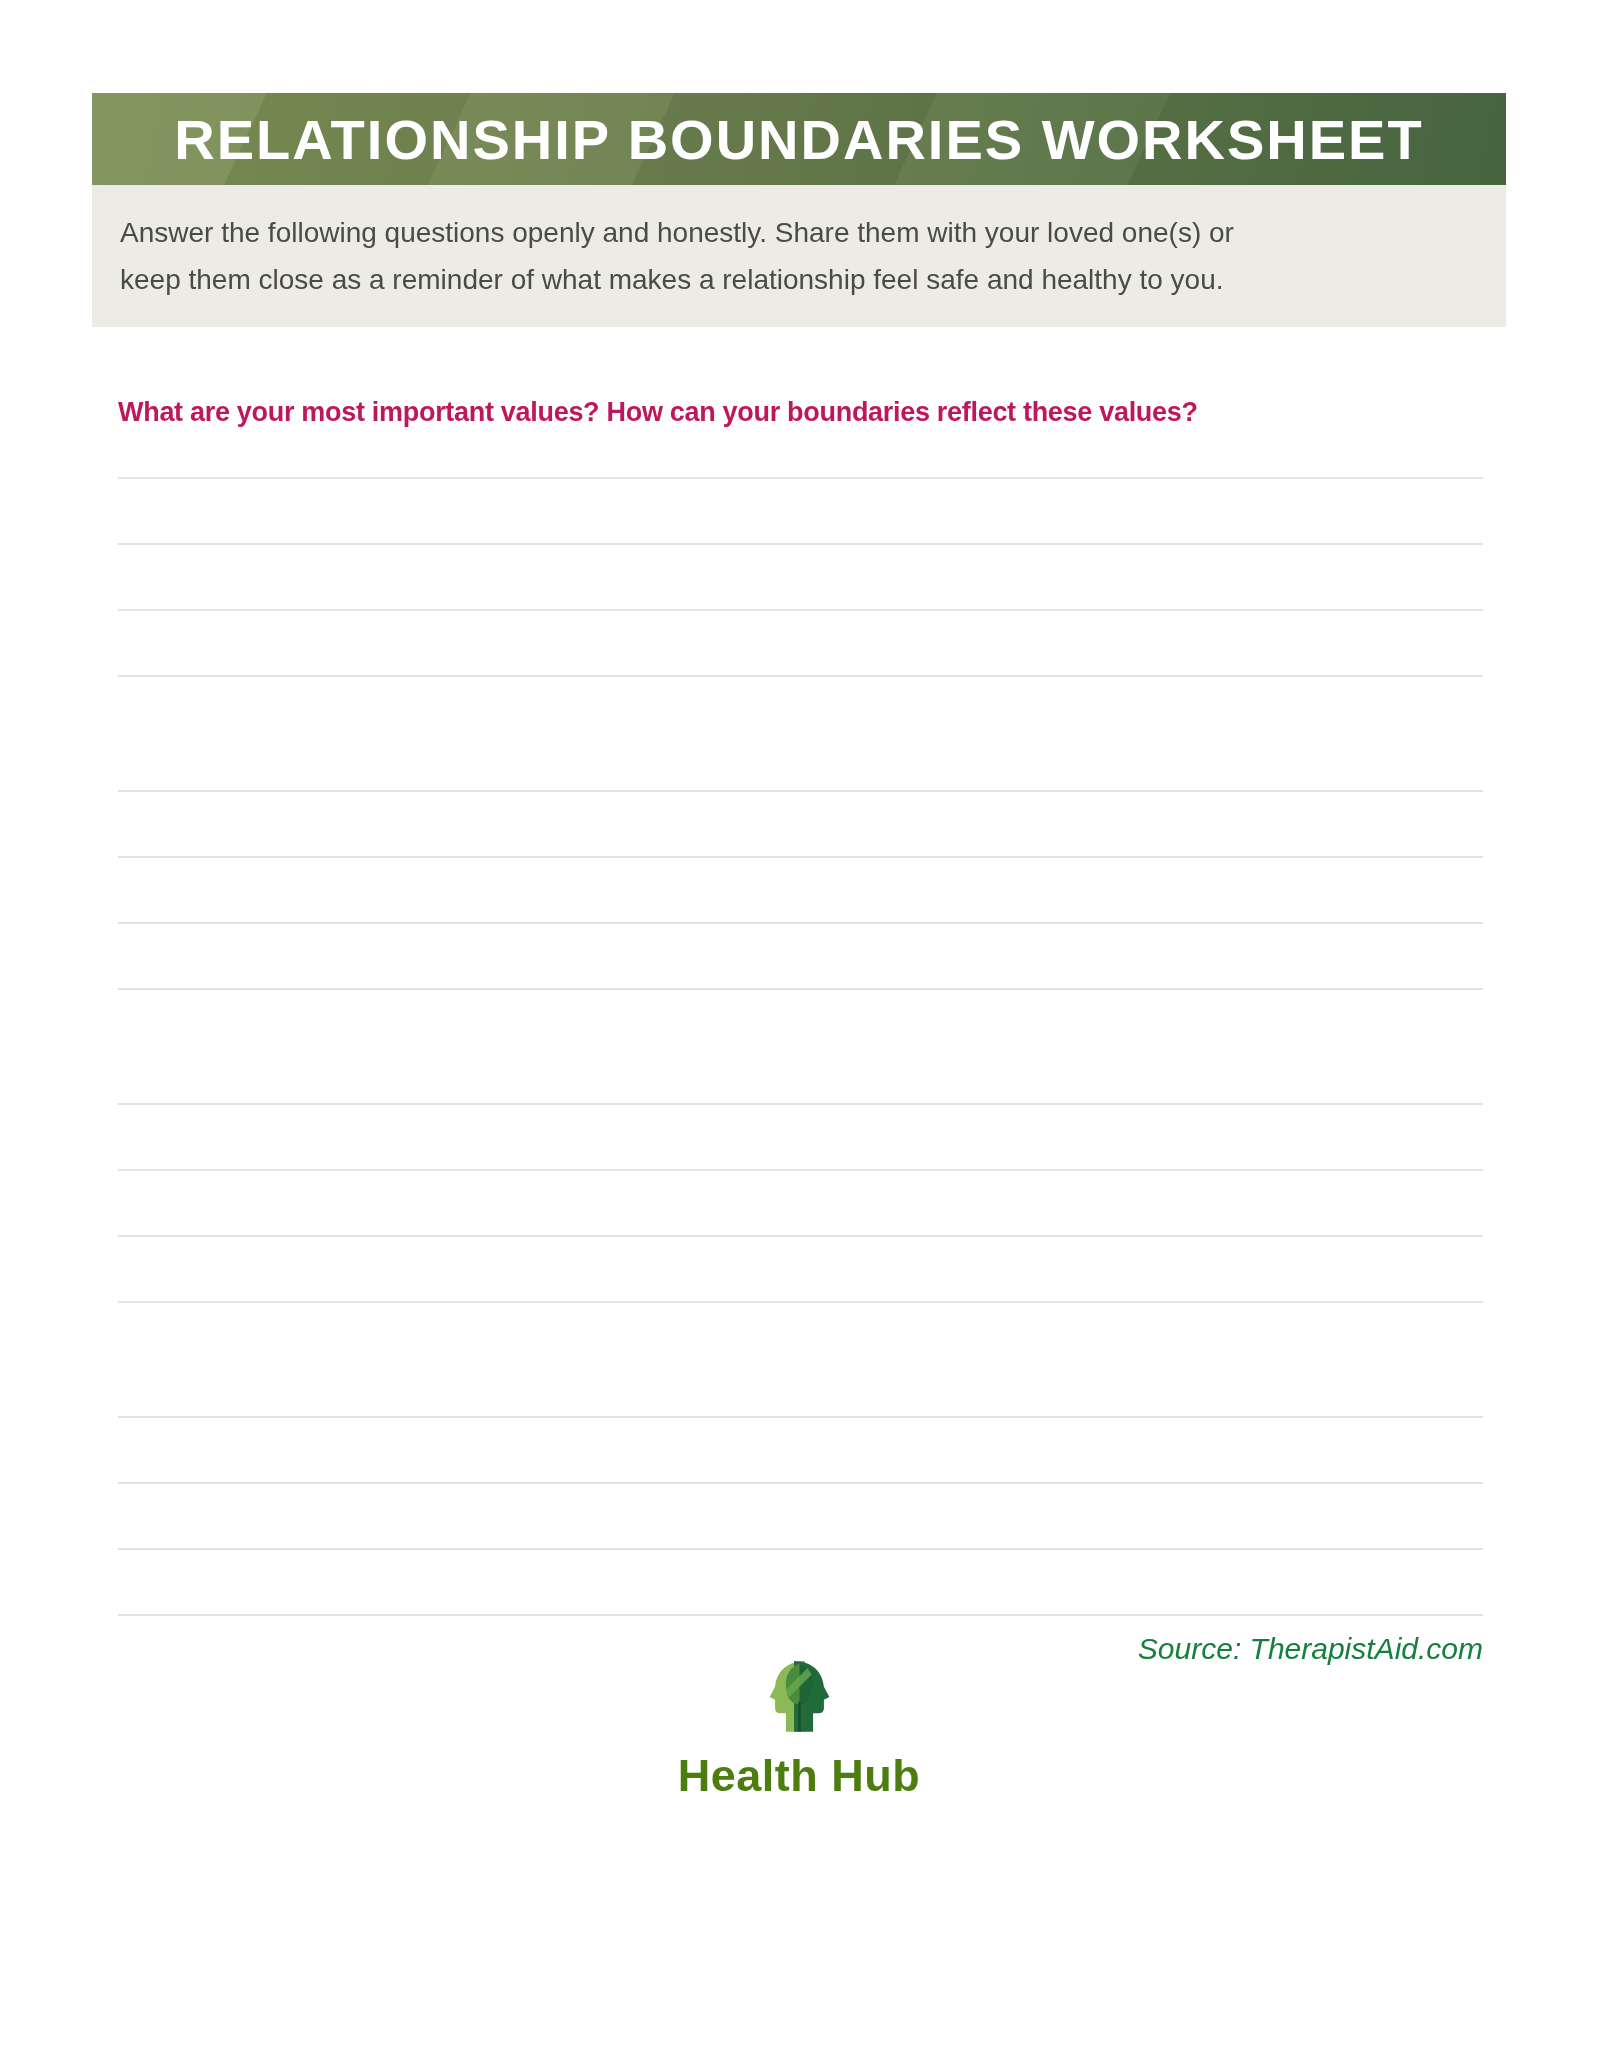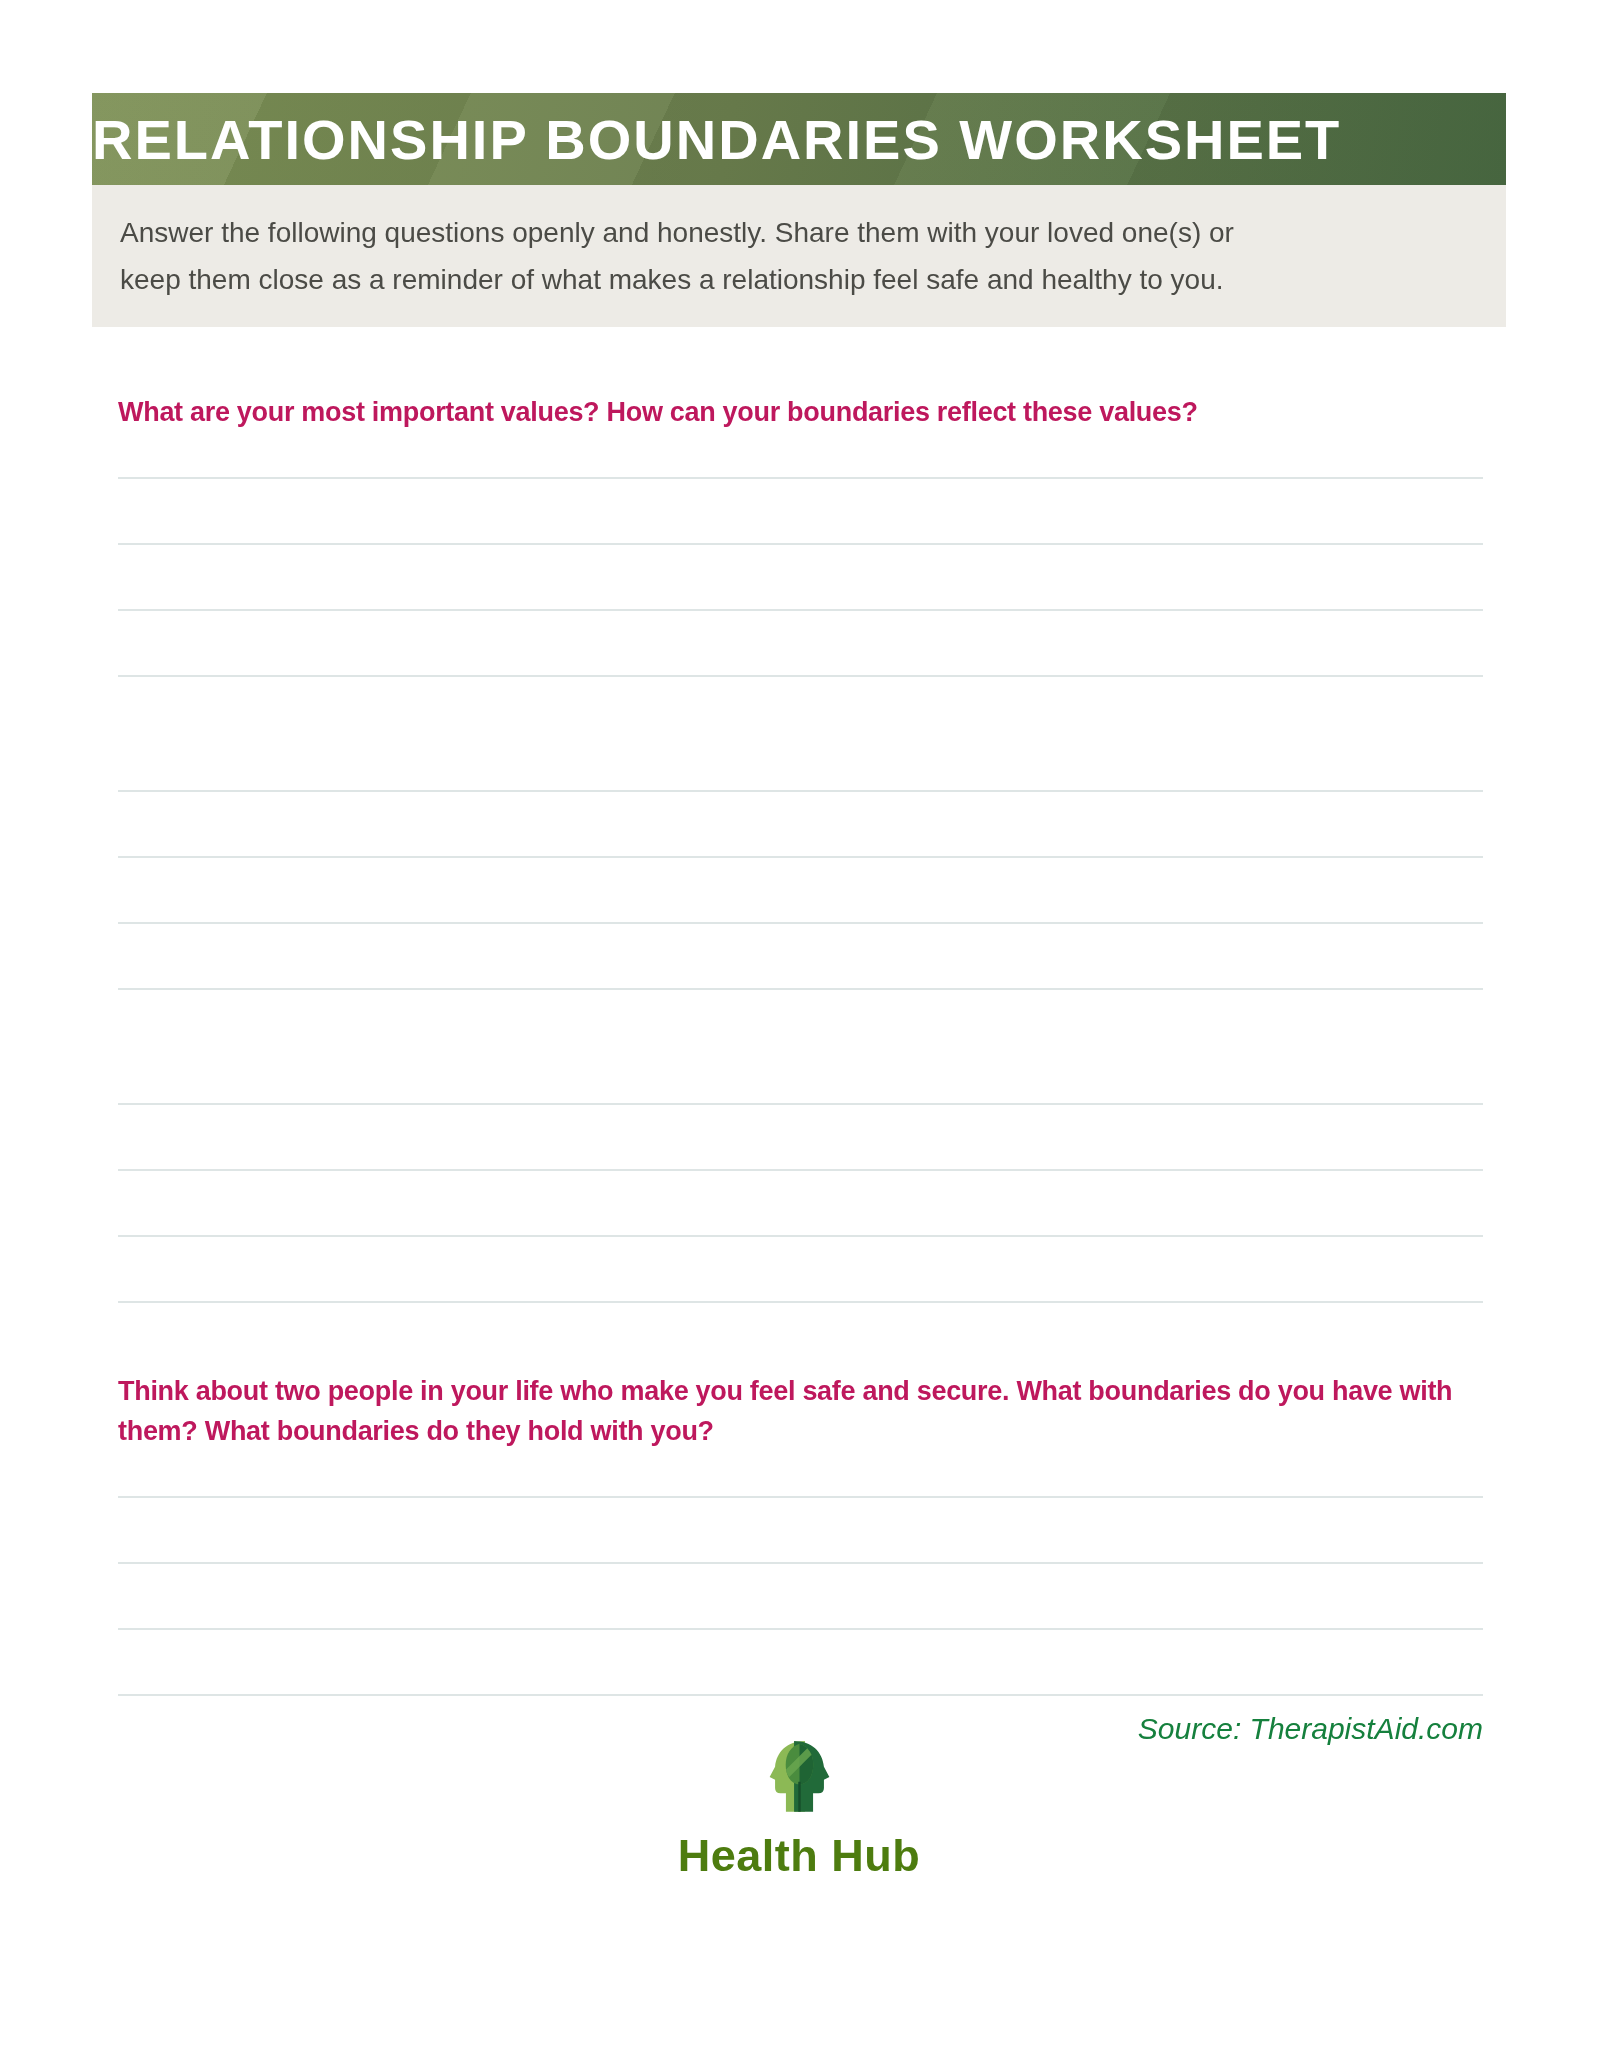--- a/index.html
+++ b/index.html
@@ -6,21 +6,21 @@
   html,body { background:#ffffff; }
   body {
     width:1598px; height:2070px;
     font-family:"Liberation Sans", sans-serif;
     position:relative;
     overflow:hidden;
   }
   .banner {
     margin:93px 92px 0 92px;
     width:1414px; height:92px;
-    display:flex; align-items:center; justify-content:flex-start;
+    display:flex; align-items:center; justify-content:center;
     background:
       linear-gradient(115deg,
         rgba(255,255,255,0.06) 0 12%, rgba(0,0,0,0.04) 12% 26%,
         rgba(255,255,255,0.035) 26% 40%, rgba(0,0,0,0.05) 40% 58%,
         rgba(255,255,255,0.02) 58% 74%, rgba(0,0,0,0.05) 74% 100%),
       linear-gradient(100deg, #7d9055 0%, #6b7f4e 45%, #4a6a42 100%);
   }
   .banner-title {
     color:#ffffff;
     font-size:56px; font-weight:bold;
@@ -125,21 +125,20 @@
   <div class="q-block">
     <div class="answer-lines">
       <div class="answer-line"></div>
       <div class="answer-line"></div>
       <div class="answer-line"></div>
       <div class="answer-line"></div>
     </div>
   </div>
 
   <div class="q-block">
-    <div class="q-text">Think about two people in your life who make you feel safe and secure. What boundaries do you have with them? What boundaries do they hold with you?</div>
     <div class="answer-lines">
       <div class="answer-line"></div>
       <div class="answer-line"></div>
       <div class="answer-line"></div>
       <div class="answer-line"></div>
     </div>
   </div>
 
   <div class="source-row">
     <span class="source-text">Source: TherapistAid.com</span>

